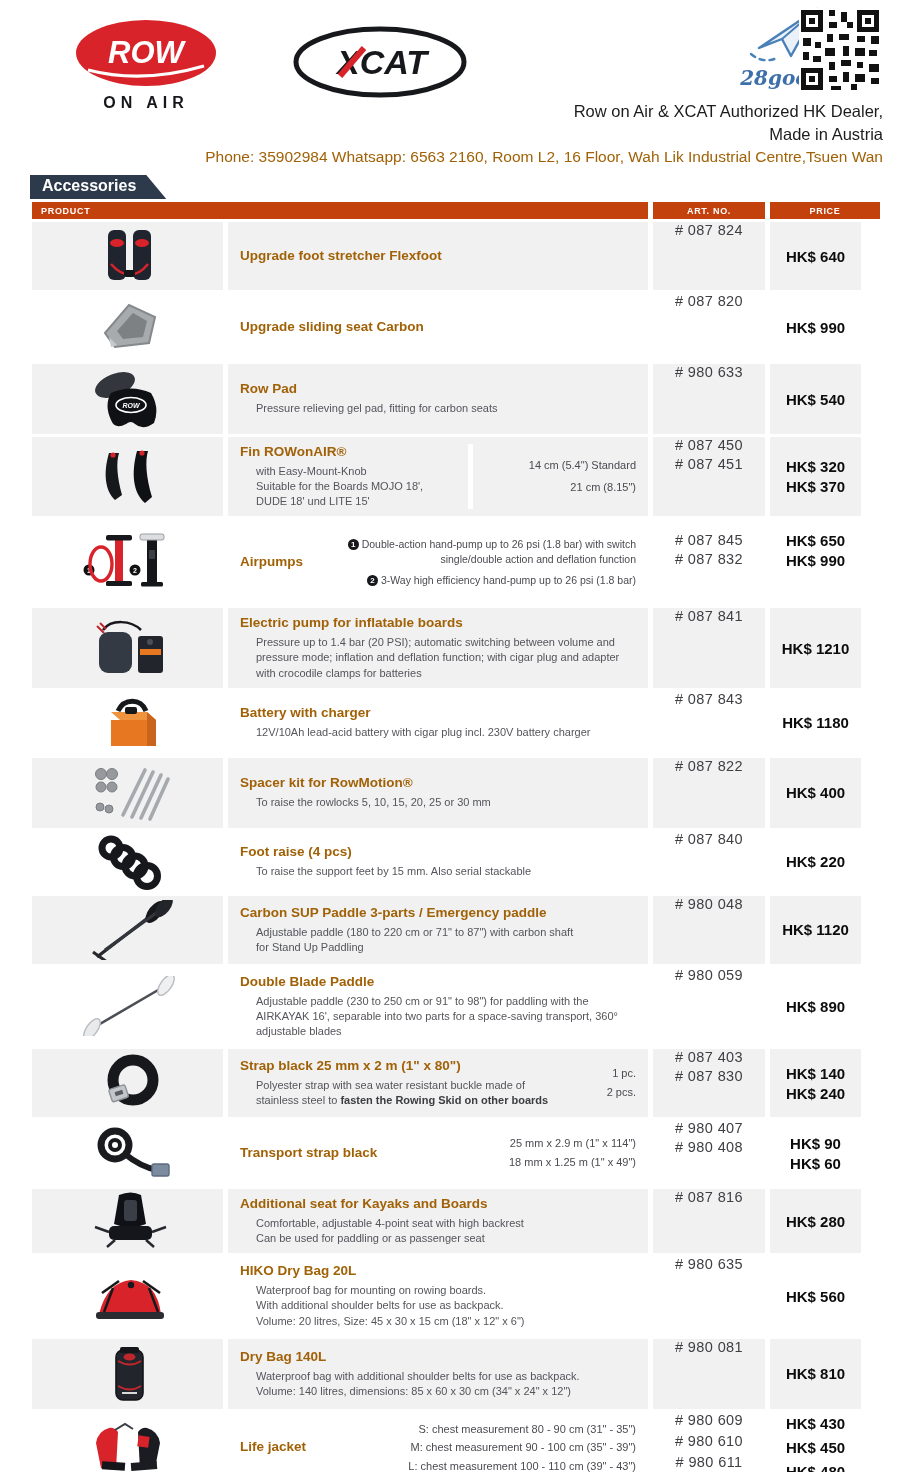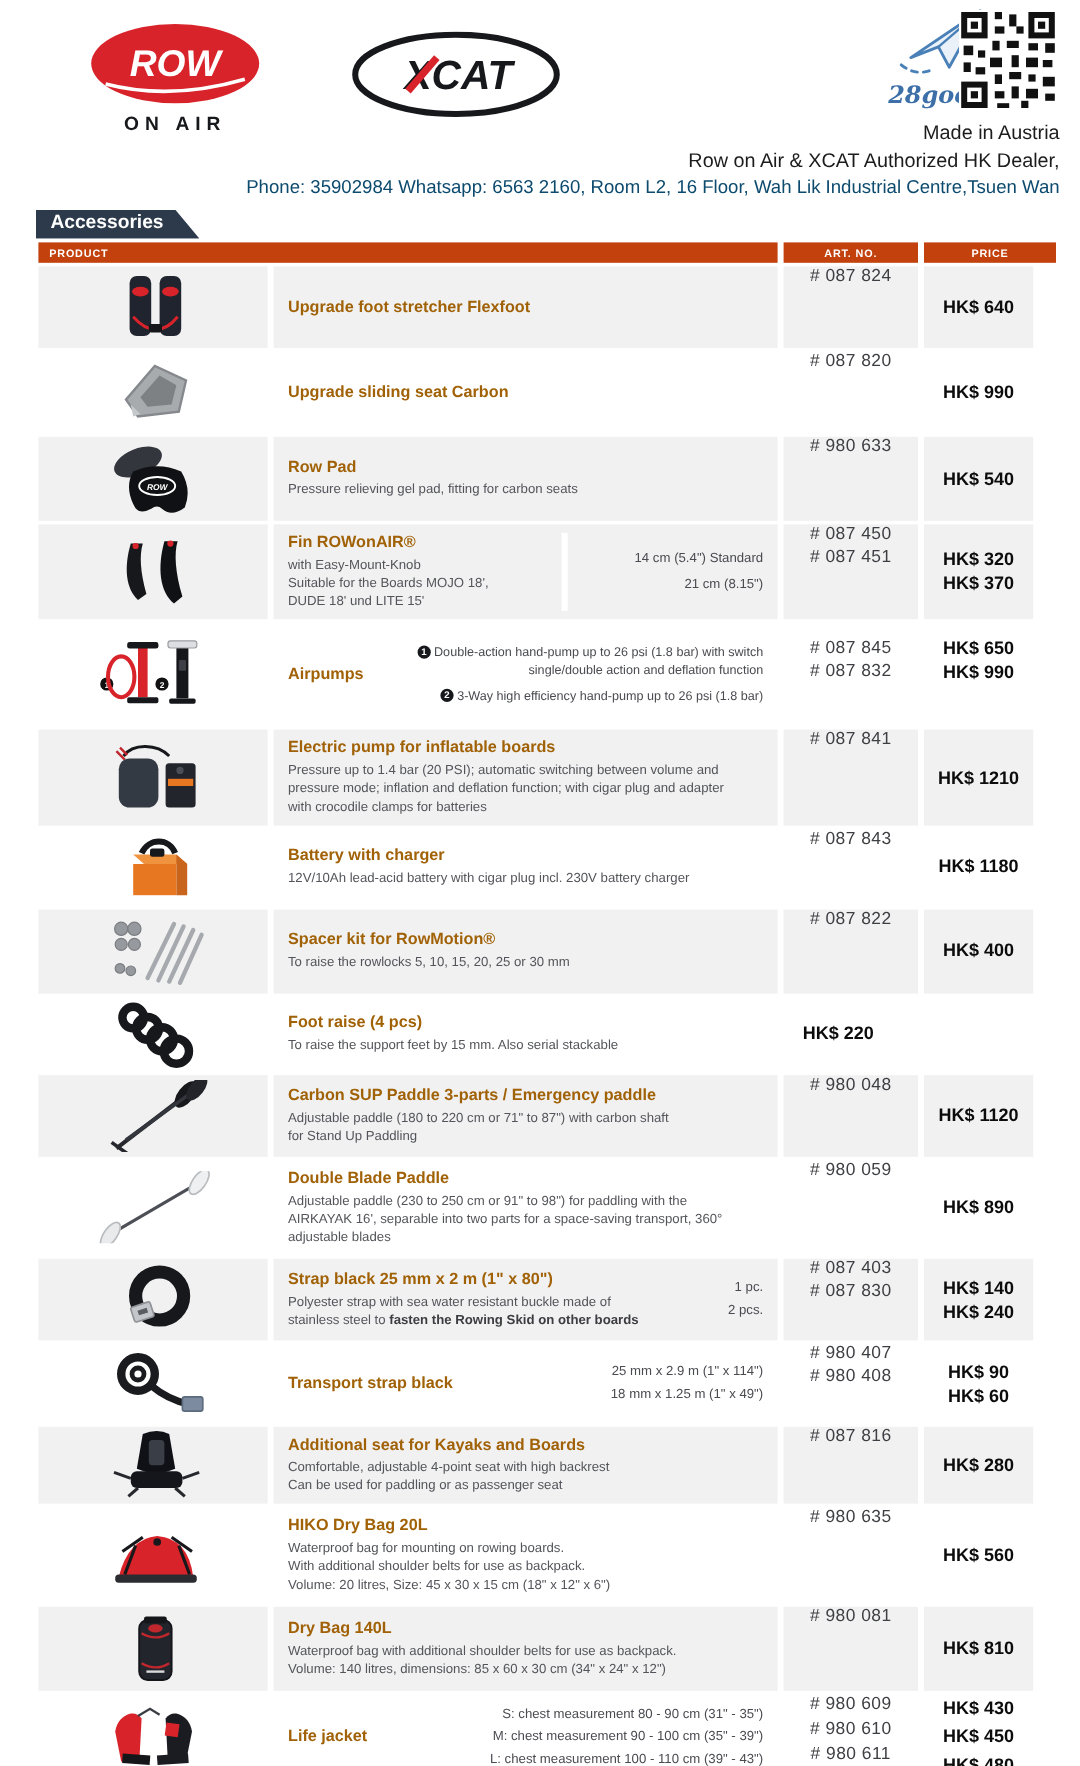--- a/index.html
+++ b/index.html
@@ -9,21 +9,21 @@
   .hdr{position:absolute;top:0;left:0;width:900px;height:176px;}
   .row-logo{position:absolute;left:68px;top:18px;width:156px;text-align:center;}
   .row-logo .sub{font-size:16px;font-weight:bold;letter-spacing:5px;color:#17181c;margin-top:-2px;}
   .xcat-logo{position:absolute;left:290px;top:26px;}
   .goods{position:absolute;left:688px;top:4px;width:106px;text-align:center;margin-left:46px;}
   .goods .gname{font-family:"DejaVu Serif",serif;font-style:italic;font-weight:bold;
                 font-size:20px;color:#3d6fa8;margin-top:-4px;}
   .qr{position:absolute;left:799px;top:8px;}
   .dealer{position:absolute;right:17px;top:100px;text-align:right;font-size:16.5px;
           color:#1c1c1c;line-height:1.38;}
-  .phone{position:absolute;right:17px;top:148px;font-size:15.5px;color:#0c4a6e;white-space:nowrap;}
+  .phone{position:absolute;right:17px;top:148px;font-size:15.5px;color:#a16207;white-space:nowrap;}
   
   .banner{position:absolute;left:30px;top:175px;background:#2c3a4b;color:#fff;
           font-weight:bold;font-size:16px;padding:2px 30px 4px 12px;
           clip-path:polygon(0 0,calc(100% - 20px) 0,100% 100%,0 100%);}
   
   .table{position:absolute;left:32px;top:202px;width:848px;}
   .thead{display:flex;gap:5px;height:17px;margin-bottom:3px;}
   .th{background:#c2410c;color:#fff;font-size:9px;font-weight:bold;letter-spacing:.7px;
       display:flex;align-items:center;}
   .th-product{width:616px;padding-left:9px;box-sizing:border-box;}
@@ -35,21 +35,21 @@
   .trow:nth-child(n+4):nth-child(even) .cell{background:#f1f1f2;}
   .cell-photo{width:191px;display:flex;align-items:center;justify-content:center;}
   .cell-product{width:420px;display:flex;align-items:center;padding:7px 12px;}
   .cell-art{width:112px;display:flex;flex-direction:column;align-items:center;
             justify-content:flex-start;gap:3px;}
   .cell-price{width:91px;display:flex;flex-direction:column;align-items:center;
               justify-content:center;gap:3px;}
   .prod-inner{display:flex;width:100%;align-items:center;}
   .prod-left{flex:1;min-width:0;}
   .ptitle{margin:0;font-size:13.5px;font-weight:bold;color:#a16207;line-height:1.25;}
-  .pdesc{margin:3px 0 0;font-size:11px;color:#54555a;line-height:1.38;}
+  .pdesc{margin:3px 16px 0;font-size:11px;color:#54555a;line-height:1.38;}
   .pdesc b{color:#3c3d41;}
   .variants{text-align:right;font-size:10.5px;color:#4a4b50;line-height:1.4;flex:0 0 auto;}
   .variant{margin:3px 0;}
   .vnum{display:inline-block;width:11px;height:11px;border-radius:50%;background:#17181c;
         color:#fff;font-size:8px;line-height:11px;text-align:center;font-weight:bold;
         margin-right:3px;vertical-align:1px;}
   .art-line{font-size:14.5px;color:#3e3f43;letter-spacing:.4px;white-space:nowrap;}
   .price-line{font-size:15px;font-weight:bold;color:#0c0c0c;white-space:nowrap;}
   
   .row-fin-rowonair .variants{width:168px;border-left:5px solid #fff;align-self:stretch;
@@ -136,22 +136,22 @@
       </g>
       <g fill="#111111">
         <rect x="10" y="10" width="6" height="6"></rect>
           <rect x="66" y="10" width="6" height="6"></rect>
         <rect x="10" y="68" width="6" height="6"></rect>
       </g>
     </svg>
   </div>
 
   <div class="dealer">
+    <div>Row on Air &amp; XCAT Authorized HK Dealer,</div>
     <div>Made in Austria</div>
-    <div>Row on Air &amp; XCAT Authorized HK Dealer,</div>
   </div>
   <div class="phone">Phone: 35902984 Whatsapp: 6563 2160, Room L2, 16 Floor, Wah Lik Industrial Centre,Tsuen Wan</div>
 </div>
 
 <div class="banner">Accessories</div>
 
 <div class="table">
   <div class="thead">
     <div class="th th-product">PRODUCT</div>
     <div class="th th-art">ART. NO.</div>
@@ -393,20 +393,23 @@
           </svg>
         </div>
         <div class="cell cell-product">
           <div class="prod-inner">
             <div class="prod-left">
               <h3 class="ptitle">Foot raise (4 pcs)</h3>
               <p class="pdesc">To raise the support feet by 15 mm. Also serial stackable</p>
             </div>
           </div>
         </div>
+        <div class="cell cell-art">
+          <div class="art-line"># 087 840</div>
+        </div>
         <div class="cell cell-price">
           <div class="price-line">HK$ 220</div>
         </div>
       </div>
       <div class="trow row-sup-paddle">
         <div class="cell cell-photo">
           <svg width="150" height="60" viewBox="0 0 150 60">
             <line x1="44" y1="57" x2="100" y2="14" stroke="#26282d" stroke-width="3.4"></line>
             <ellipse cx="102" cy="12" rx="6.5" ry="13" fill="#17181c" transform="rotate(38 102 12)"></ellipse>
             <line x1="40" y1="52" x2="54" y2="62" stroke="#26282d" stroke-width="3"></line>

